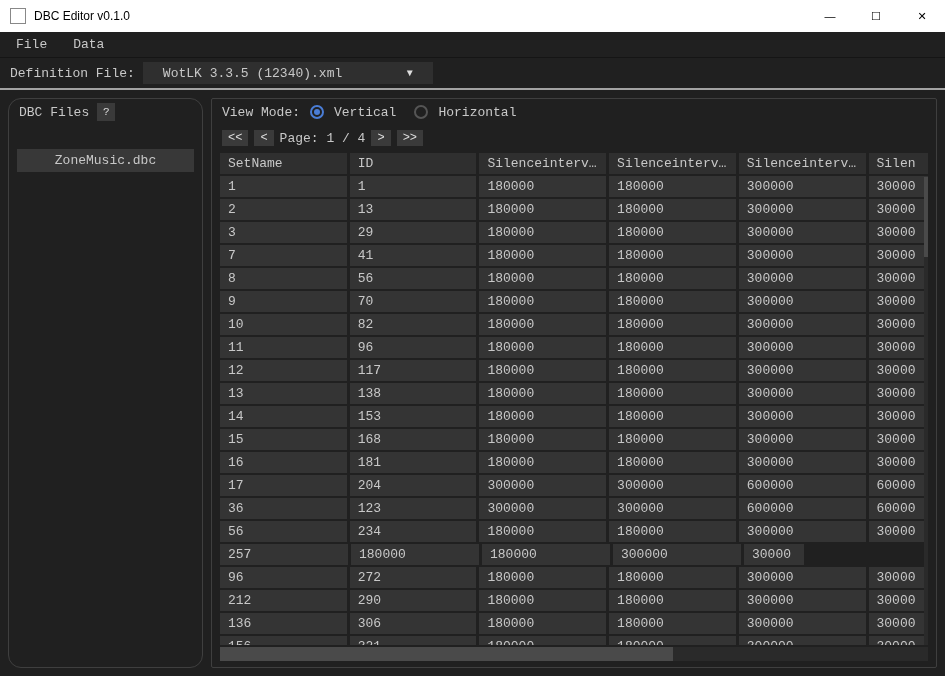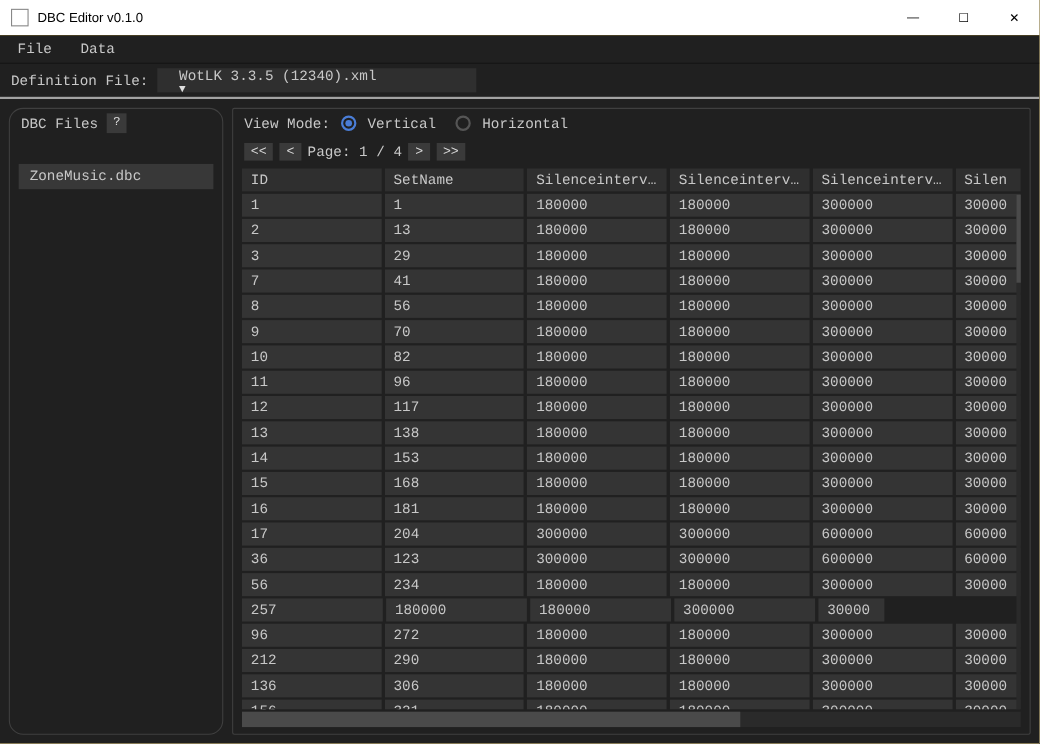--- a/index.html
+++ b/index.html
@@ -73,24 +73,24 @@
   border-bottom: 2px solid #a3a3a3;
 }
 .def-label { color: #c8c8c8; }
 .def-select {
   background: #2f2f2f;
   color: #c8c8c8;
   height: 22px;
   min-width: 290px;
   padding: 0 20px;
   display: flex;
+  align-items: center;
   justify-content: space-between;
   cursor: pointer;
   border: none;
-  flex-direction: column;
 }
 .def-select .chev { font-size: 10px; color: #ddd; }
 
 .content {
   flex: 1;
   display: flex;
   padding: 8px;
   gap: 8px;
   overflow: hidden;
 }
@@ -119,21 +119,21 @@
   cursor: pointer;
 }
 .file-list {
   flex: 1;
   padding: 6px 8px;
 }
 .file-item {
   background: #383838;
   color: #c8c8c8;
   padding: 4px 10px;
-  text-align: left;
+  text-align: center;
   cursor: pointer;
   margin-top: 18px;
 }
 
 .right-pane {
   flex: 1;
   border: 1px solid #3f3f3f;
   border-radius: 2px;
   display: flex;
   flex-direction: column;
@@ -297,22 +297,22 @@
           <span class="pg-btn">&lt;&lt;</span>
           <span class="pg-btn">&lt;</span>
           <span>Page: 1 / 4</span>
           <span class="pg-btn">&gt;</span>
           <span class="pg-btn">&gt;&gt;</span>
         </div>
 
         <div class="table-wrap">
           <div class="data-table">
             <div class="thead" id="thead">
+                <div class="th col-1">SetName</div>
                 <div class="th col-0">ID</div>
-                <div class="th col-1">SetName</div>
                 <div class="th col-2">SilenceintervalMi…</div>
                 <div class="th col-3">SilenceintervalMi…</div>
                 <div class="th col-4">SilenceintervalMa…</div>
                 <div class="th col-5">Silen</div>
               </div>
             <div class="tbody" id="tbody">
                 <div class="trow">
                   <div class="td col-0">1</div>
                   <div class="td col-1">1</div>
                   <div class="td col-2">180000</div>

